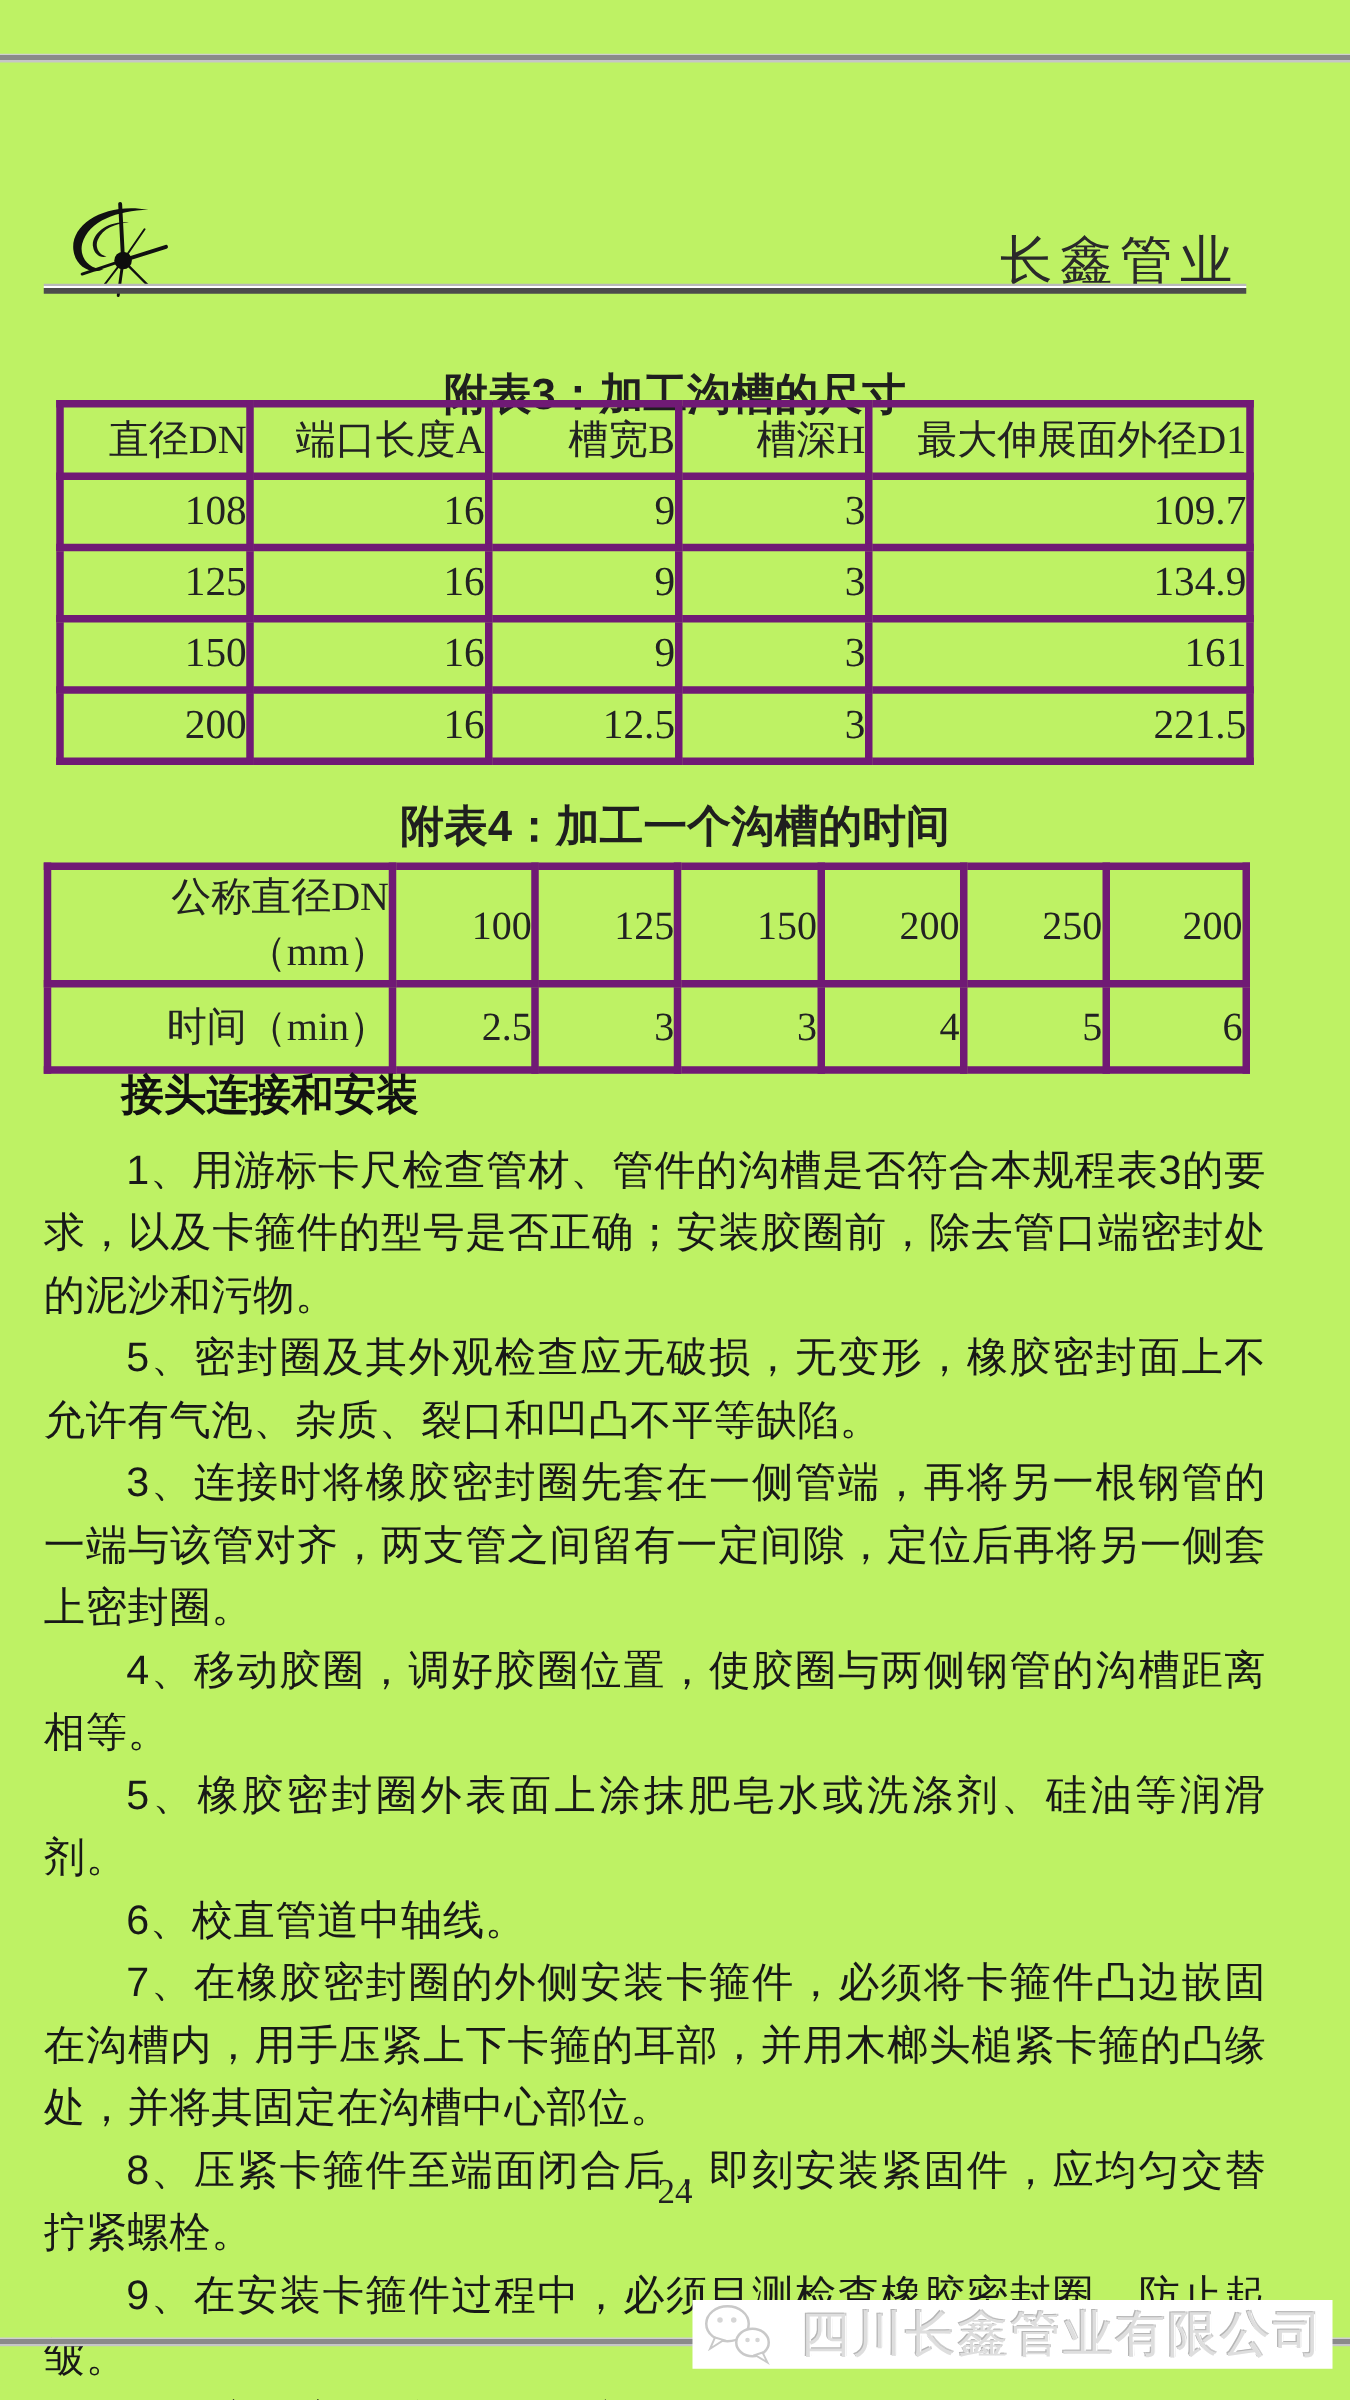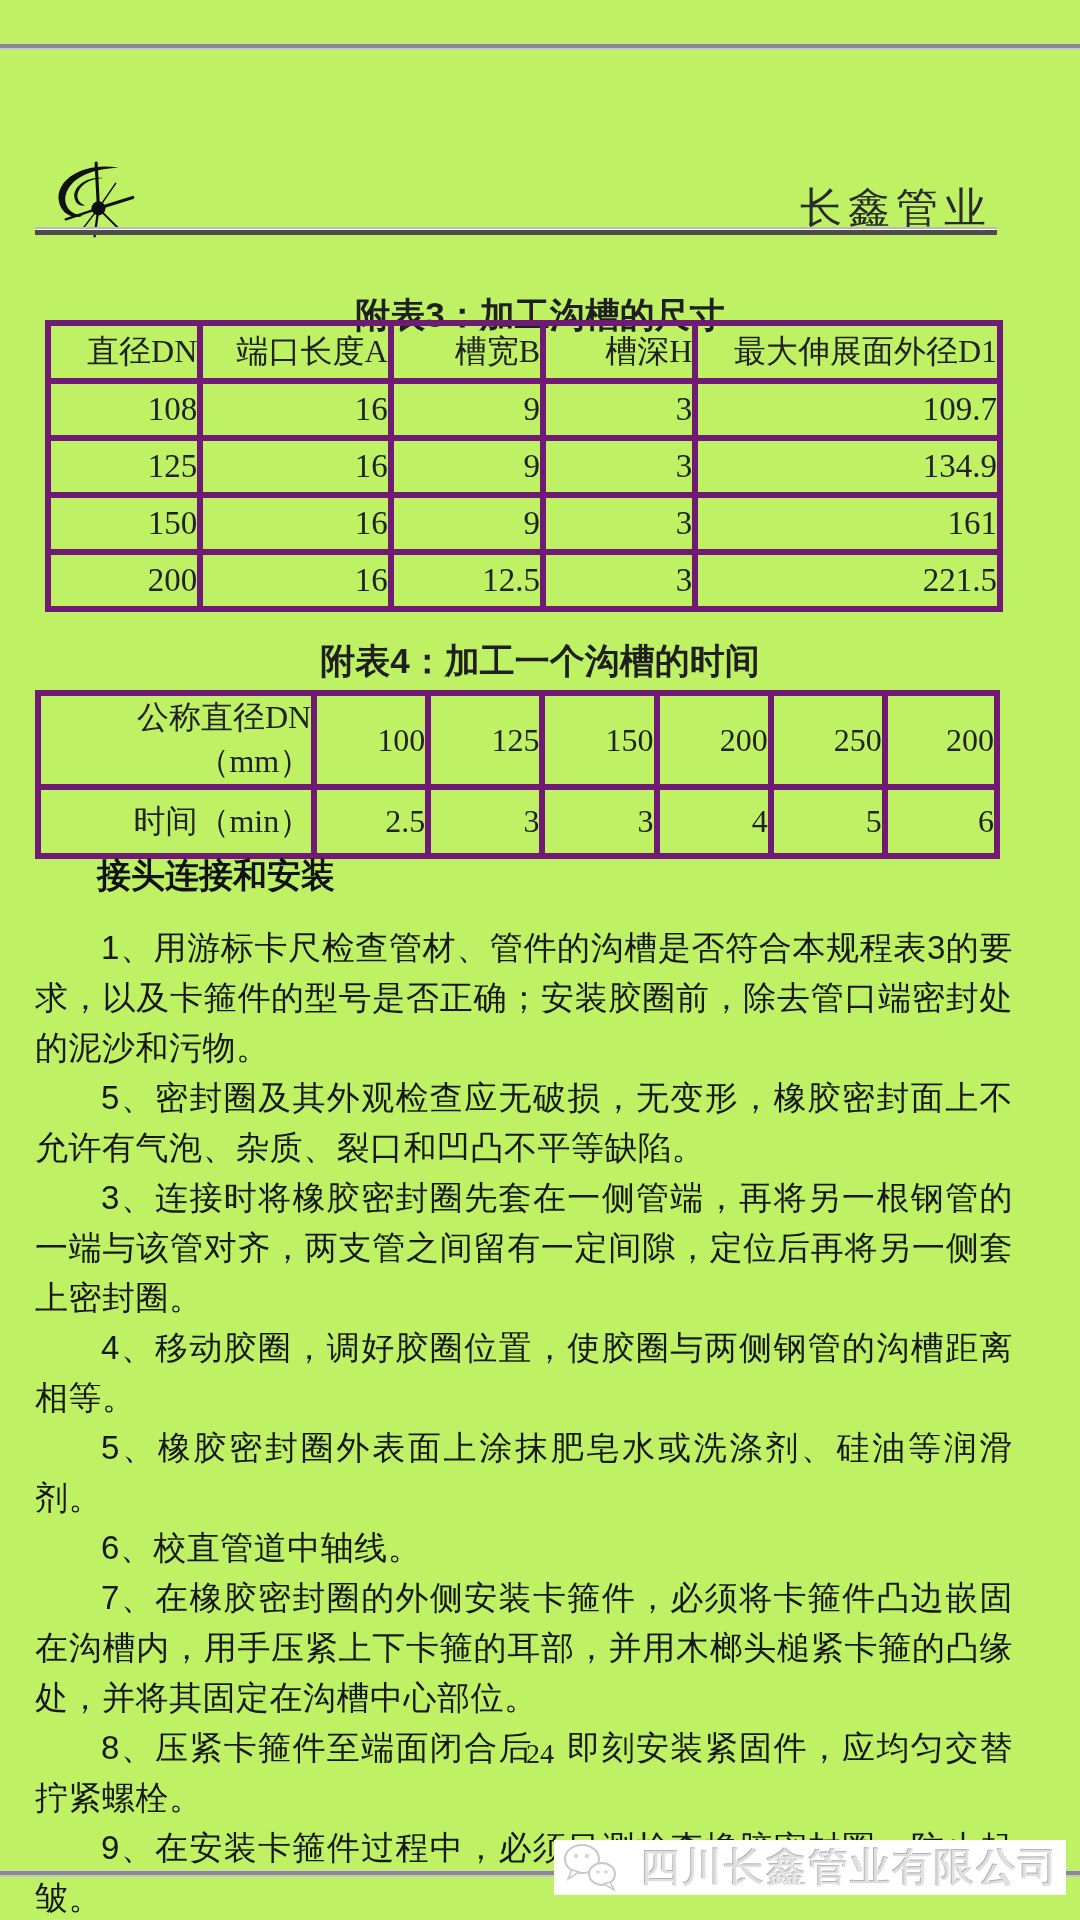--- a/index.html
+++ b/index.html
@@ -31,21 +31,21 @@
   #table3{position:absolute;left:45px;top:320px;width:958px;border:3px solid #1a1a1a;
           font-size:33px;}
   #table3 th{height:52px;font-size:32px;}
   #table3 td{height:51px;}
   #table4{position:absolute;left:35px;top:690px;width:965px;border:3px solid #1a1a1a;
           font-size:32px;}
   #table4 td,#table4 th{height:63px;}
 
   
   .section{position:absolute;left:35px;top:853px;width:978px;}
-  .sec-heading{font-size:34px;font-weight:bold;padding-left:62px;margin:0 0 24px 0;
+  .sec-heading{font-size:34px;font-weight:bold;padding-left:62px;margin:0 0 12px 0;
                color:#111;}
   .para{margin:0;font-size:33px;line-height:50px;text-indent:2em;
         text-align:justify;color:#181818;letter-spacing:0.5px;}
 
   .page-number{position:absolute;left:0;top:1738px;width:1080px;text-align:center;
                font-family:"Liberation Serif",serif;font-size:28px;color:#222;}
 
   
   .watermark{position:absolute;right:14px;top:1840px;display:flex;align-items:center;
              gap:20px;background:#ffffff;padding:0 6px;z-index:2;}

